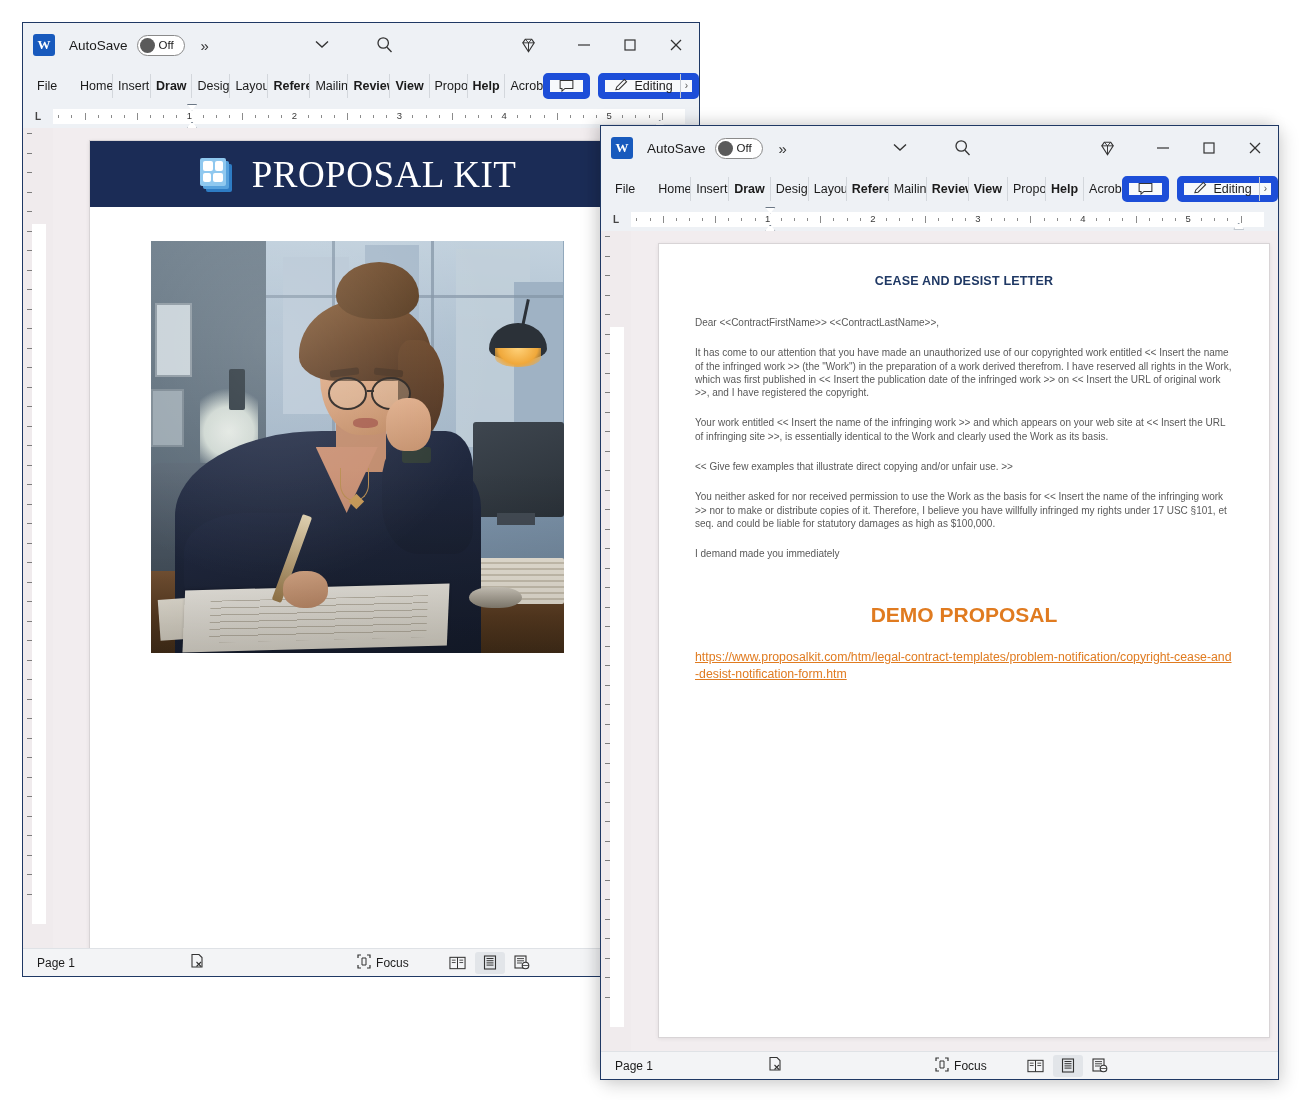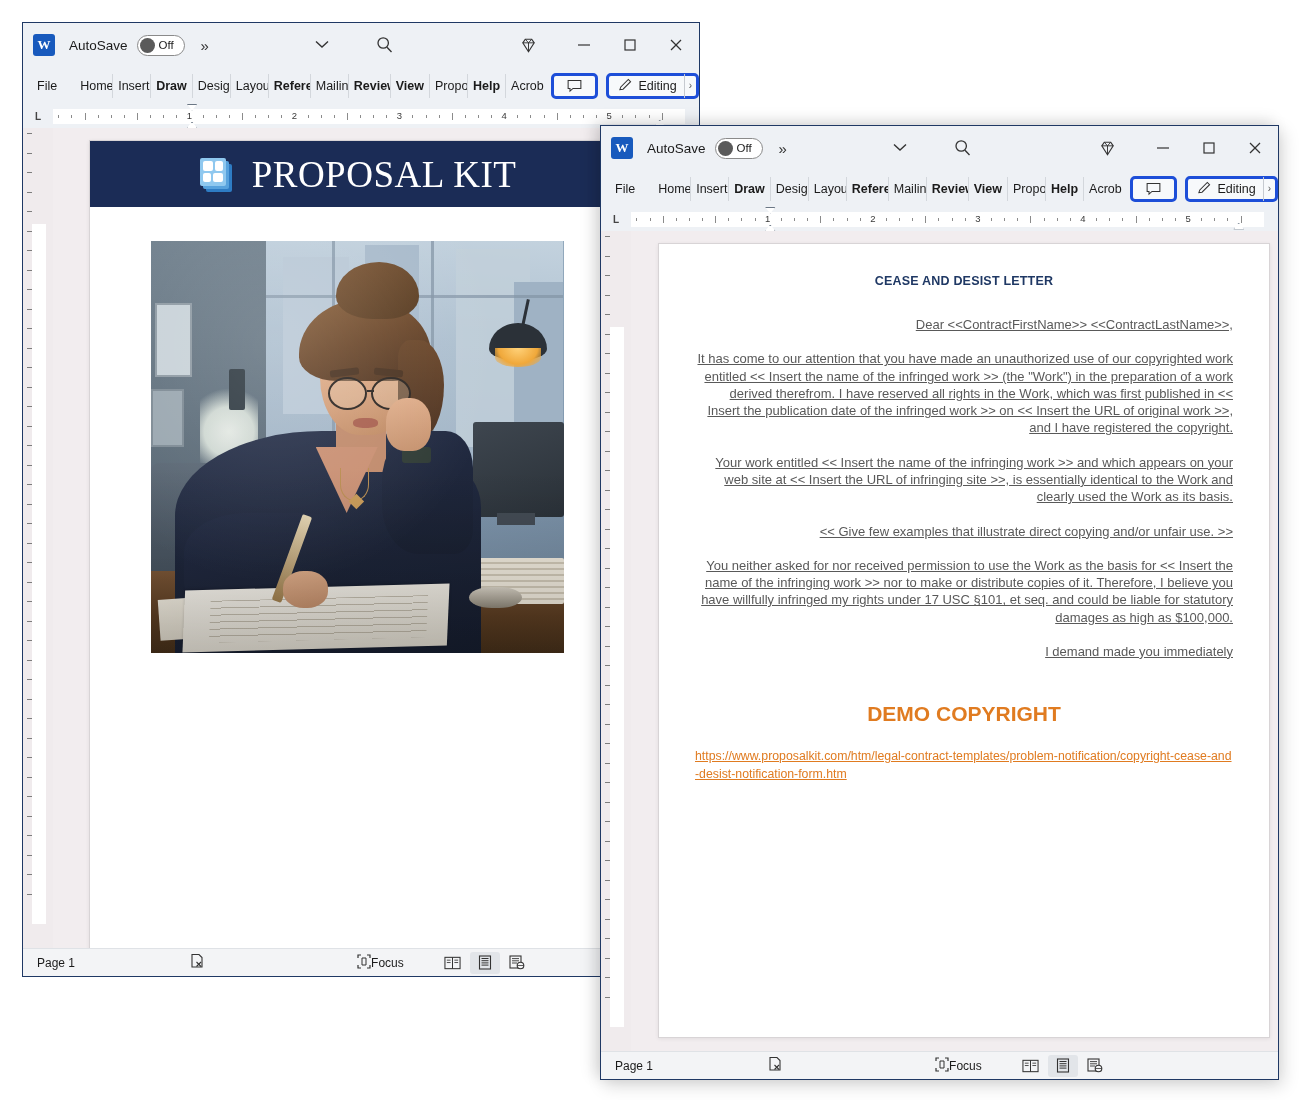--- a/index.html
+++ b/index.html
@@ -73,21 +73,21 @@
     white-space: nowrap; overflow: hidden;
     max-width: 38px;
     border-right: 1px solid #d3d7dc;
     line-height: 16px;
   }
   .tab.file { max-width: none; border-right: none; padding: 4px 10px 4px 6px; margin-right: 8px; }
   .tab.wide { max-width: 42px; font-weight: bold; }
   .tab.last { border-right: none; }
   .ribbon-right { margin-left: auto; display: flex; align-items: center; padding-right: 0px; }
   .pillbtn {
-    height: 26px; border: 3px solid #1d4ed8; border-radius: 5px; background: #f7f9fb;
+    height: 26px; border: 7px solid #1d4ed8; border-radius: 5px; background: #f7f9fb;
     display: flex; align-items: center; justify-content: center; gap: 5px;
     padding: 0 9px; font-size: 12.5px; color: #1b1b1b; white-space: nowrap;
   }
   .comment-btn { width: 47px; margin-right: 8px; }
   .editing-btn { padding-right: 4px; }
   .editing-chev { font-size: 10px; color: #555; margin-left: 2px; border-left: 1px solid #c6cad0; padding-left: 4px; height: 24px; display:flex; align-items:center;}
 
   
   .hruler {
     height: 24px; flex: 0 0 24px; background: #eef1f5;
@@ -141,21 +141,21 @@
 
   
   .statusbar {
     height: 28px; flex: 0 0 28px; background: #f3f4f6;
     border-top: 1px solid #dfe2e6;
     display: flex; align-items: center; padding: 0 10px;
     font-size: 12px; color: #1b1b1b;
   }
   .sb-page { margin-left: 4px; }
   .sb-proof { margin-left: 114px; }
-  .sb-focus { margin-left: 152px; display: flex; align-items: center; }
+  .sb-focus { margin-left: 152px; display: flex; align-items: center; gap: 5px; }
   .sb-views { margin-left: 34px; display: flex; align-items: center; gap: 2px; }
   .sb-view { width: 30px; height: 22px; display: flex; align-items: center; justify-content: center; border-radius: 3px; }
   .sb-view.active { background: #e2e5e9; }
 
   
   .pk-header {
     background: #1b2c56; height: 66px; display: flex; align-items: center;
     justify-content: center; gap: 14px;
   }
   .pk-logo-mark { position: relative; width: 40px; height: 40px; }
@@ -309,22 +309,22 @@
     background: radial-gradient(ellipse at 30% 25%, rgba(255,255,255,0.14) 0%, rgba(0,0,0,0) 55%),
                 linear-gradient(180deg, rgba(0,0,0,0) 55%, rgba(0,0,0,0.18) 100%); }
 
   
   .doc2 { padding: 30px 36px 0 36px; }
   .d2-title {
     text-align: center; font-size: 12.5px; font-weight: bold;
     color: #1f3864; letter-spacing: 0.2px; margin-bottom: 28px;
   }
   .d2-p {
-    font-size: 13px; line-height: 1.33; color: #595959;
-    margin: 0 0 17px 0; text-align: right; text-decoration: underline;
+    font-size: 10px; line-height: 1.33; color: #595959;
+    margin: 0 0 17px 0; text-align: left;
   }
   .d2-demo {
     text-align: center; color: #e07b20; font-size: 21px; font-weight: bold;
     margin: 42px 0 22px 0;
   }
   .d2-trunc {
     color: #e07b20; font-size: 14.5px; line-height: 1.38; margin: 0 0 26px 0;
   }
   .d2-link {
     color: #e07b20; font-size: 12.3px; line-height: 1.45;
@@ -830,21 +830,21 @@
       <div class="doc-scroll">
         <div class="page" style="left:27px; top:12px; width:612px; height:795px;">
           <div class="doc2">
             <div class="d2-title">CEASE AND DESIST LETTER</div>
             <p class="d2-p">Dear &lt;&lt;ContractFirstName&gt;&gt; &lt;&lt;ContractLastName&gt;&gt;,</p>
             <p class="d2-p">It has come to our attention that you have made an unauthorized use of our copyrighted work entitled &lt;&lt; Insert the name of the infringed work &gt;&gt; (the "Work") in the preparation of a work derived therefrom. I have reserved all rights in the Work, which was first published in &lt;&lt; Insert the publication date of the infringed work &gt;&gt; on &lt;&lt; Insert the URL of original work &gt;&gt;, and I have registered the copyright.</p>
             <p class="d2-p">Your work entitled &lt;&lt; Insert the name of the infringing work &gt;&gt; and which appears on your web site at &lt;&lt; Insert the URL of infringing site &gt;&gt;, is essentially identical to the Work and clearly used the Work as its basis.</p>
             <p class="d2-p">&lt;&lt; Give few examples that illustrate direct copying and/or unfair use. &gt;&gt;</p>
             <p class="d2-p">You neither asked for nor received permission to use the Work as the basis for &lt;&lt; Insert the name of the infringing work &gt;&gt; nor to make or distribute copies of it. Therefore, I believe you have willfully infringed my rights under 17 USC §101, et seq. and could be liable for statutory damages as high as $100,000.</p>
             <p class="d2-p">I demand made you immediately</p>
-            <div class="d2-demo">DEMO COPYRIGHT</div>
+            <div class="d2-demo">DEMO PROPOSAL</div>
             <a class="d2-link" href="#">https://www.proposalkit.com/htm/legal-contract-templates/problem-notification/copyright-cease-and-desist-notification-form.htm</a>
           </div>
         </div>
       </div>
     </div>
 
     <div class="statusbar">
       <div class="sb-page">Page 1</div>
       <div class="sb-proof">
         <svg width="16" height="16" viewBox="0 0 16 16">

